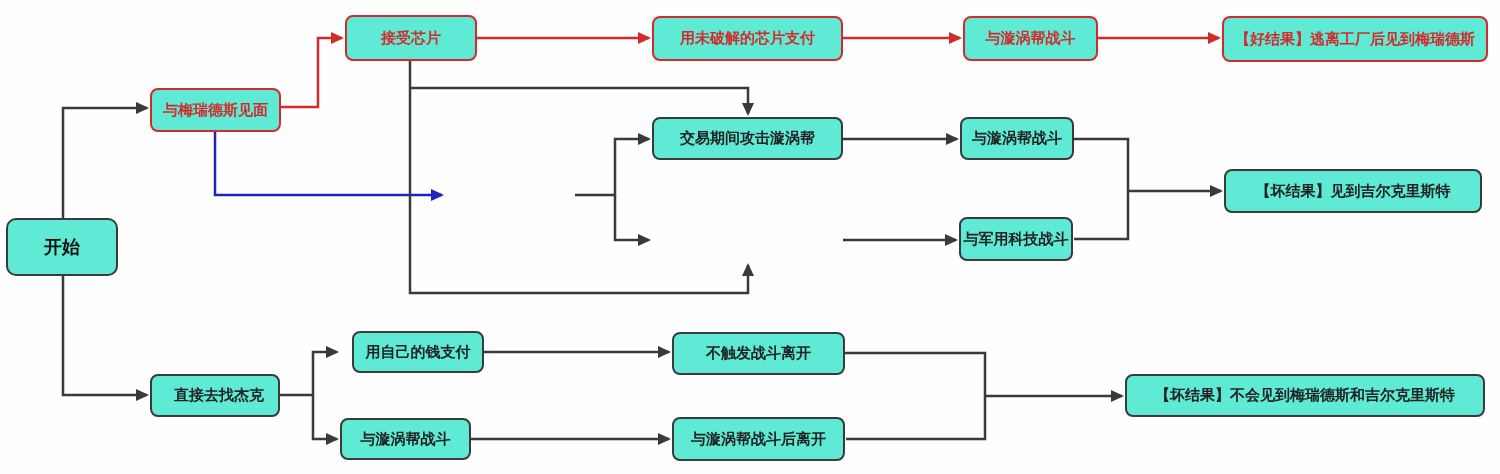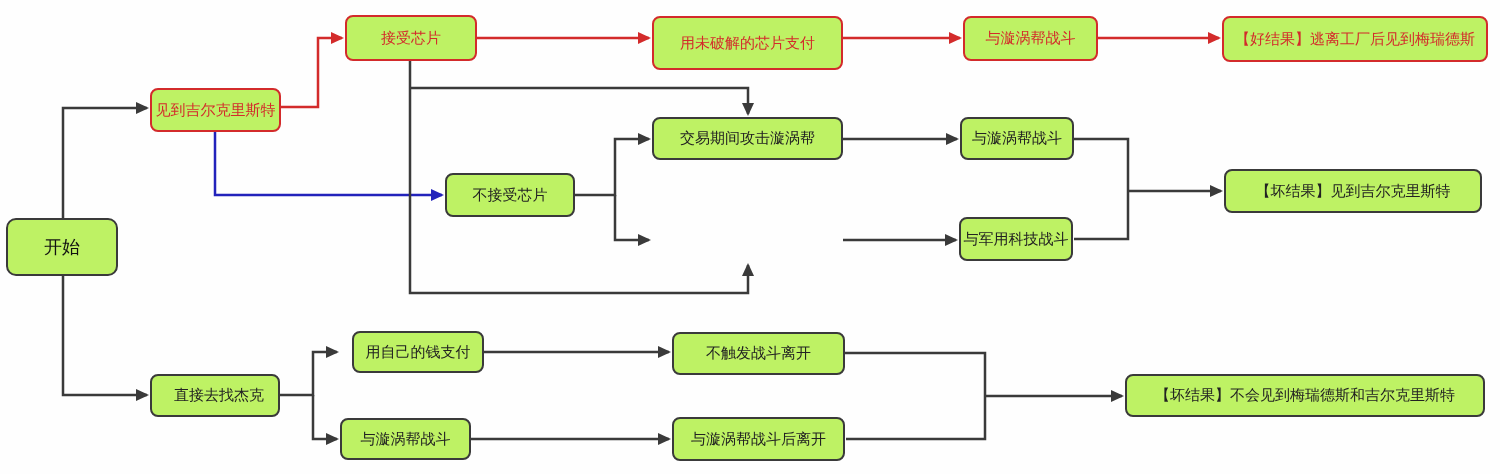--- a/index.html
+++ b/index.html
@@ -33,25 +33,25 @@
     fill: none;
     stroke-width: 2.5px;
     stroke-linejoin: miter;
   }
   #edges path.black { stroke: var(--c-black); }
   #edges path.red   { stroke: var(--c-red); }
   #edges path.blue  { stroke: var(--c-blue); }
   .node {
     position: absolute;
     box-sizing: border-box;
-    background: #bef264;
+    background: #5eead4;
     border: 2.5px solid var(--c-black);
     border-radius: 8px;
     color: var(--c-node_text);
-    font-weight: 400;
+    font-weight: 700;
     font-size: 15px;
     line-height: 1.1;
     display: flex;
     align-items: center;
     justify-content: center;
     text-align: right;
     white-space: nowrap;
     z-index: 2;
   }
   .node.red {
@@ -61,21 +61,21 @@
   .node.sharp {
     border-radius: 10px;
     font-size: 18px;
     border-width: 2.5px;
     color: #111111;
   }
   
   #n-start               { left: 6px;    top: 218px; width: 112px; height: 58px; }
   #n-meet-meredith       { left: 150px;  top: 88px;  width: 131px; height: 44px; }
   #n-accept-chip         { left: 345px;  top: 15px;  width: 132px; height: 46px; }
-  #n-pay-uncracked-chip  { left: 652px;  top: 16px;  width: 191px; height: 54px; }
+  #n-pay-uncracked-chip  { left: 652px;  top: 16px;  width: 191px; height: 45px; }
   #n-fight-maelstrom-good{ left: 963px;  top: 16px;  width: 135px; height: 45px; }
   #n-good-ending         { left: 1222px; top: 16px;  width: 266px; height: 46px; }
   #n-attack-during-trade { left: 652px;  top: 117px; width: 191px; height: 43px; }
   #n-fight-maelstrom-mid { left: 960px;  top: 117px; width: 114px; height: 43px; }
   #n-reject-chip         { left: 445px;  top: 173px; width: 130px; height: 44px; }
   #n-bad-ending-gilchrist{ left: 1224px; top: 169px; width: 258px; height: 44px; }
   #n-pay-own-or-crack    { left: 652px;  top: 218px; width: 191px; height: 44px; }
   #n-fight-militech      { left: 959px;  top: 217px; width: 114px; height: 44px; }
   #n-pay-own-money       { left: 340px;  top: 331px; width: 132px; height: 42px; margin-left: 12px; }
   #n-go-jackie           { left: 150px;  top: 374px; width: 130px; height: 43px; padding-left: 8px; }
@@ -132,29 +132,28 @@
 
     <path class="edge black" d="M472,352 H669" marker-end="url(#arrow-black)"></path>
     <path class="edge black" d="M471,439 H669" marker-end="url(#arrow-black)"></path>
 
     <path class="edge black" d="M845,353 H985 V439 H846"></path>
     <path class="edge black" d="M985,396 H1122" marker-end="url(#arrow-black)"></path>
   </svg>
 
   <div class="node sharp" id="n-start">开始</div>
 
-  <div class="node red" id="n-meet-meredith">见到吉尔克里斯特</div>
+  <div class="node red" id="n-meet-meredith">与梅瑞德斯见面</div>
   <div class="node red" id="n-accept-chip">接受芯片</div>
   <div class="node red" id="n-pay-uncracked-chip">用未破解的芯片支付</div>
   <div class="node red" id="n-fight-maelstrom-good">与漩涡帮战斗</div>
   <div class="node red" id="n-good-ending">【好结果】逃离工厂后见到梅瑞德斯</div>
 
   <div class="node" id="n-attack-during-trade">交易期间攻击漩涡帮</div>
   <div class="node" id="n-fight-maelstrom-mid">与漩涡帮战斗</div>
-  <div class="node" id="n-reject-chip">不接受芯片</div>
   <div class="node" id="n-bad-ending-gilchrist">【坏结果】见到吉尔克里斯特</div>
   <div class="node" id="n-fight-militech">与军用科技战斗</div>
 
   <div class="node" id="n-pay-own-money">用自己的钱支付</div>
   <div class="node" id="n-go-jackie">直接去找杰克</div>
   <div class="node" id="n-leave-no-fight">不触发战斗离开</div>
   <div class="node" id="n-fight-maelstrom-bot">与漩涡帮战斗</div>
   <div class="node" id="n-leave-after-fight">与漩涡帮战斗后离开</div>
   <div class="node" id="n-bad-ending-neither">【坏结果】不会见到梅瑞德斯和吉尔克里斯特</div>
 

